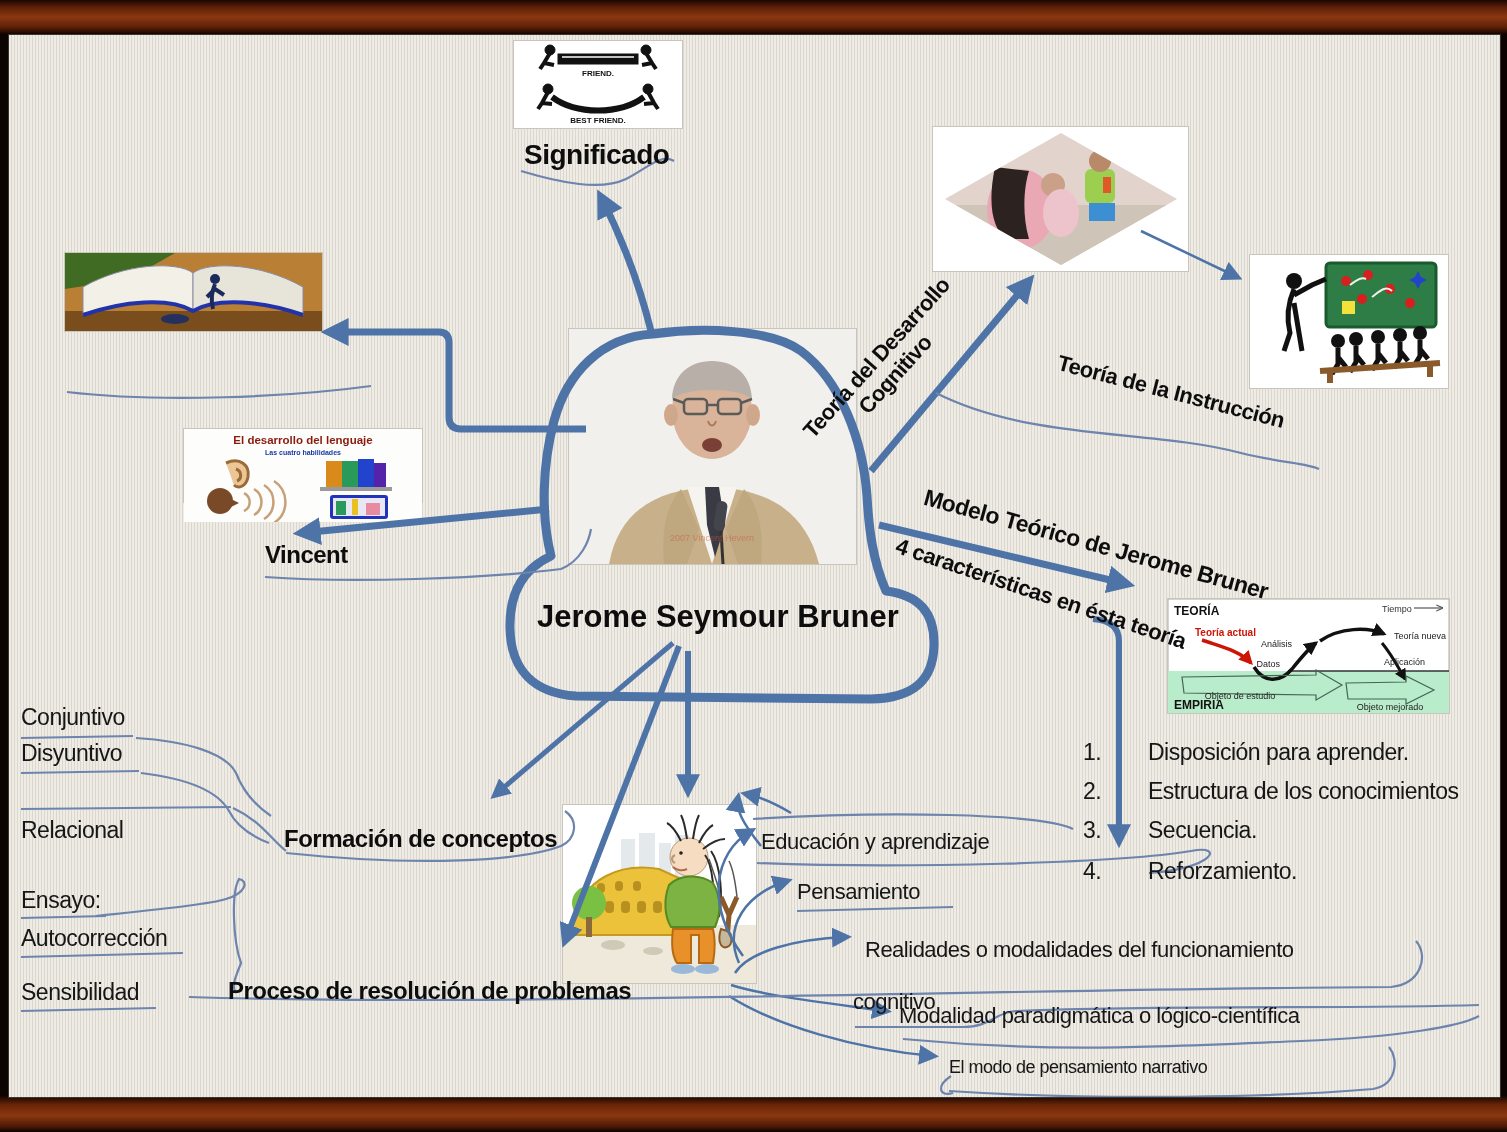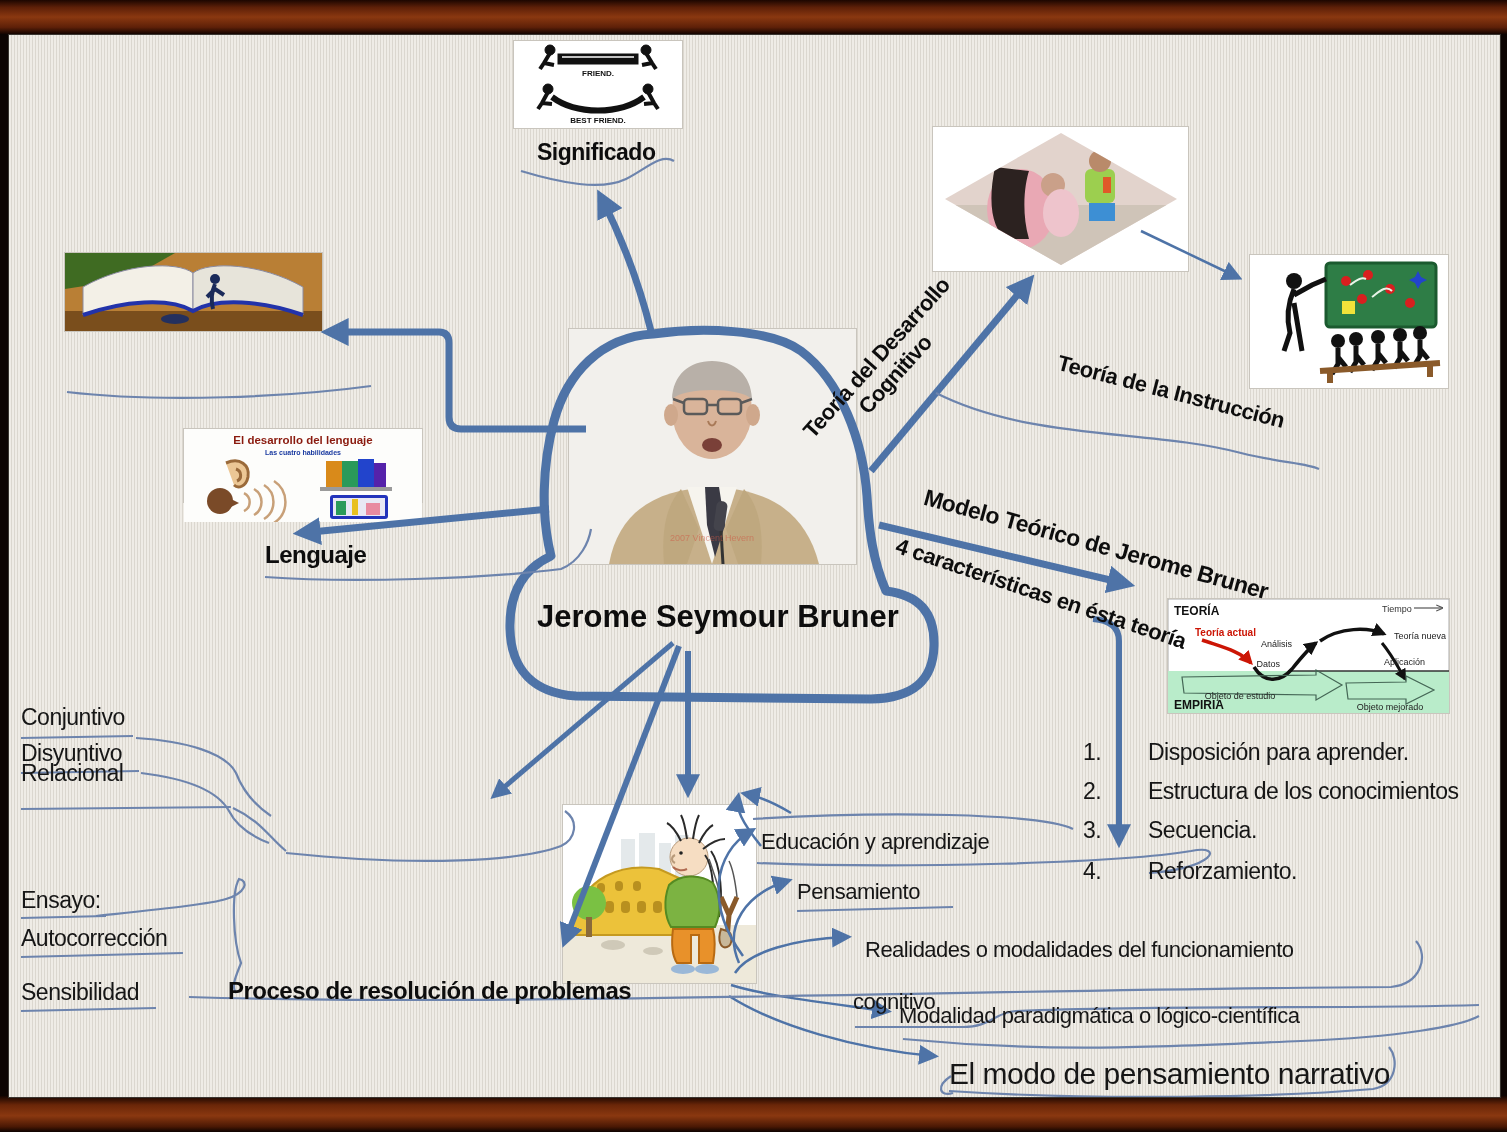--- a/index.html
+++ b/index.html
@@ -312,50 +312,51 @@
       <path d="M744,784 C872,776 1032,778 1064,794"></path>
       <path d="M748,828 C892,834 1112,828 1182,816 C1217,809 1204,834 1140,838"></path>
       <path d="M788,876 L944,872"></path>
       <path d="M846,992 L954,992 C982,992 984,978 1007,976 C1172,970 1342,974 1470,970"></path>
       <path d="M894,1004 C1042,1018 1142,1012 1292,1006 C1392,1002 1452,991 1470,981"></path>
       <path d="M940,1056 C1092,1066 1272,1062 1364,1054 C1388,1050 1390,1024 1380,1012"></path>
       <path d="M942,1041 C927,1051 930,1062 944,1058"></path>
     </g>
   </svg>
 
-  <div class="lbl-b" style="left:528px;top:104px;font-size:23px;">Significado</div>
-  <div class="lbl-b" style="left:256px;top:506px;font-size:24px;">Lenguaje</div>
+  <div class="lbl-b" style="left:515px;top:104px;font-size:28px;">Significado</div>
+  <div class="lbl-b" style="left:256px;top:506px;font-size:24px;">Vincent</div>
   <div class="lbl-b" style="left:528px;top:564px;font-size:31px;letter-spacing:0px;">Jerome Seymour Bruner</div>
 
   <div class="lbl-b rot" style="left:752px;top:306px;width:250px;font-size:22px;transform:rotate(-48deg);">
     <div>Teoría del Desarrollo</div>
     <div>Cognitivo</div>
   </div>
   <div class="lbl-b rot" style="left:997px;top:344px;width:330px;font-size:22px;transform:rotate(14.5deg);">Teoría de la Instrucción</div>
   <div class="lbl-b rot" style="left:862px;top:496px;width:450px;font-size:23px;transform:rotate(15.5deg);">Modelo Teórico de Jerome Bruner</div>
   <div class="lbl-b rot" style="left:822px;top:546px;width:420px;font-size:22px;transform:rotate(18.5deg);">4 características en ésta teoría</div>
 
   <div class="lbl" style="left:12px;top:669px;font-size:23px;">Conjuntivo</div>
   <div class="lbl" style="left:12px;top:705px;font-size:23px;">Disyuntivo</div>
-  <div class="lbl" style="left:12px;top:725px;font-size:23px;text-align:right;">Relacional</div>
+  <div class="lbl" style="left:12px;top:782px;font-size:23px;text-align:right;">Relacional</div>
+  <div class="lbl-b" style="left:275px;top:790px;font-size:24px;">Formación de conceptos</div>
 
   <div class="lbl" style="left:12px;top:852px;font-size:23px;">Ensayo:</div>
   <div class="lbl" style="left:12px;top:890px;font-size:23px;">Autocorrección</div>
   <div class="lbl" style="left:12px;top:944px;font-size:23px;">Sensibilidad</div>
   <div class="lbl-b" style="left:179px;top:942px;font-size:24px;margin-left:40px;">Proceso de resolución de problemas</div>
 
   <div class="lbl" style="left:1074px;top:704px;font-size:23px;">1.</div>
   <div class="lbl" style="left:1139px;top:704px;font-size:23px;">Disposición para aprender.</div>
   <div class="lbl" style="left:1074px;top:743px;font-size:23px;">2.</div>
   <div class="lbl" style="left:1139px;top:743px;font-size:23px;">Estructura de los conocimientos</div>
   <div class="lbl" style="left:1074px;top:782px;font-size:23px;">3.</div>
   <div class="lbl" style="left:1139px;top:782px;font-size:23px;">Secuencia.</div>
   <div class="lbl" style="left:1074px;top:823px;font-size:23px;">4.</div>
   <div class="lbl" style="left:1139px;top:823px;font-size:23px;text-align:right;">Reforzamiento.</div>
 
   <div class="lbl" style="left:752px;top:794px;font-size:22px;">Educación y aprendizaje</div>
   <div class="lbl" style="left:788px;top:844px;font-size:22px;">Pensamiento</div>
   <div class="lbl" style="left:856px;top:902px;font-size:22px;">Realidades o modalidades del funcionamiento</div>
   <div class="lbl" style="left:844px;top:954px;font-size:22px;">cognitivo</div>
   <div class="lbl" style="left:890px;top:968px;font-size:22px;">Modalidad paradigmática o lógico-científica</div>
-  <div class="lbl" style="left:940px;top:1022px;font-size:30px;">El modo de pensamiento narrativo</div>
+  <div class="lbl" style="left:940px;top:1022px;font-size:18px;">El modo de pensamiento narrativo</div>
 
 </div>
 
 </body></html>

